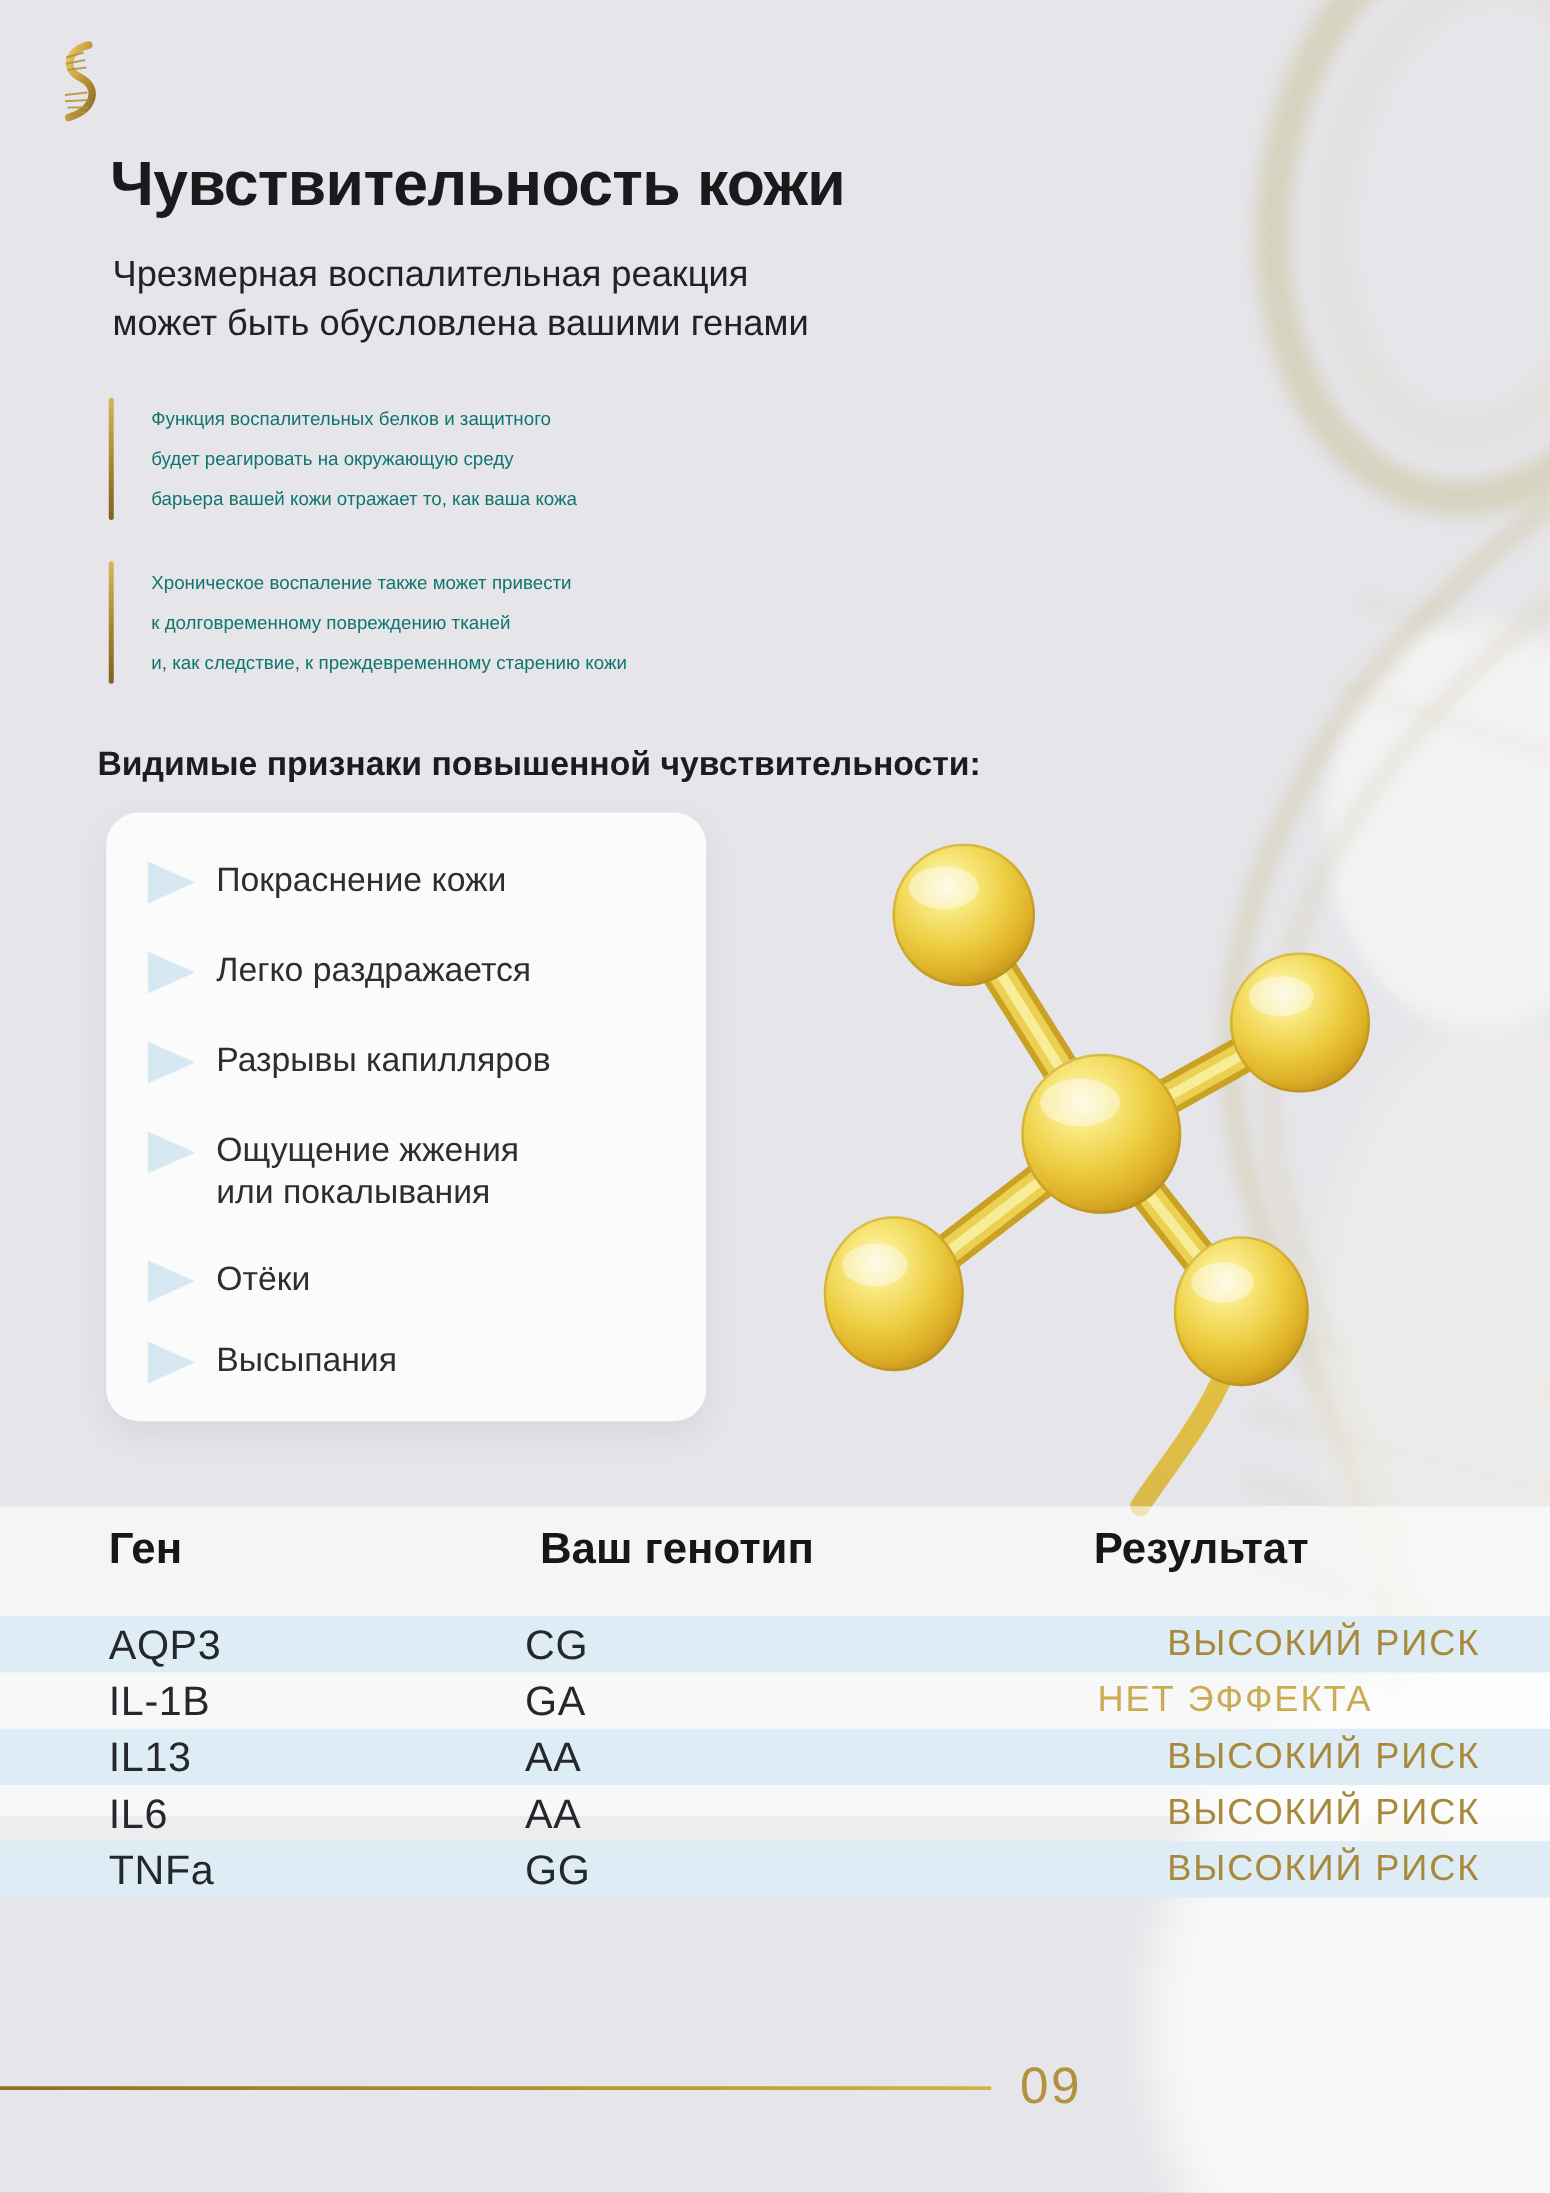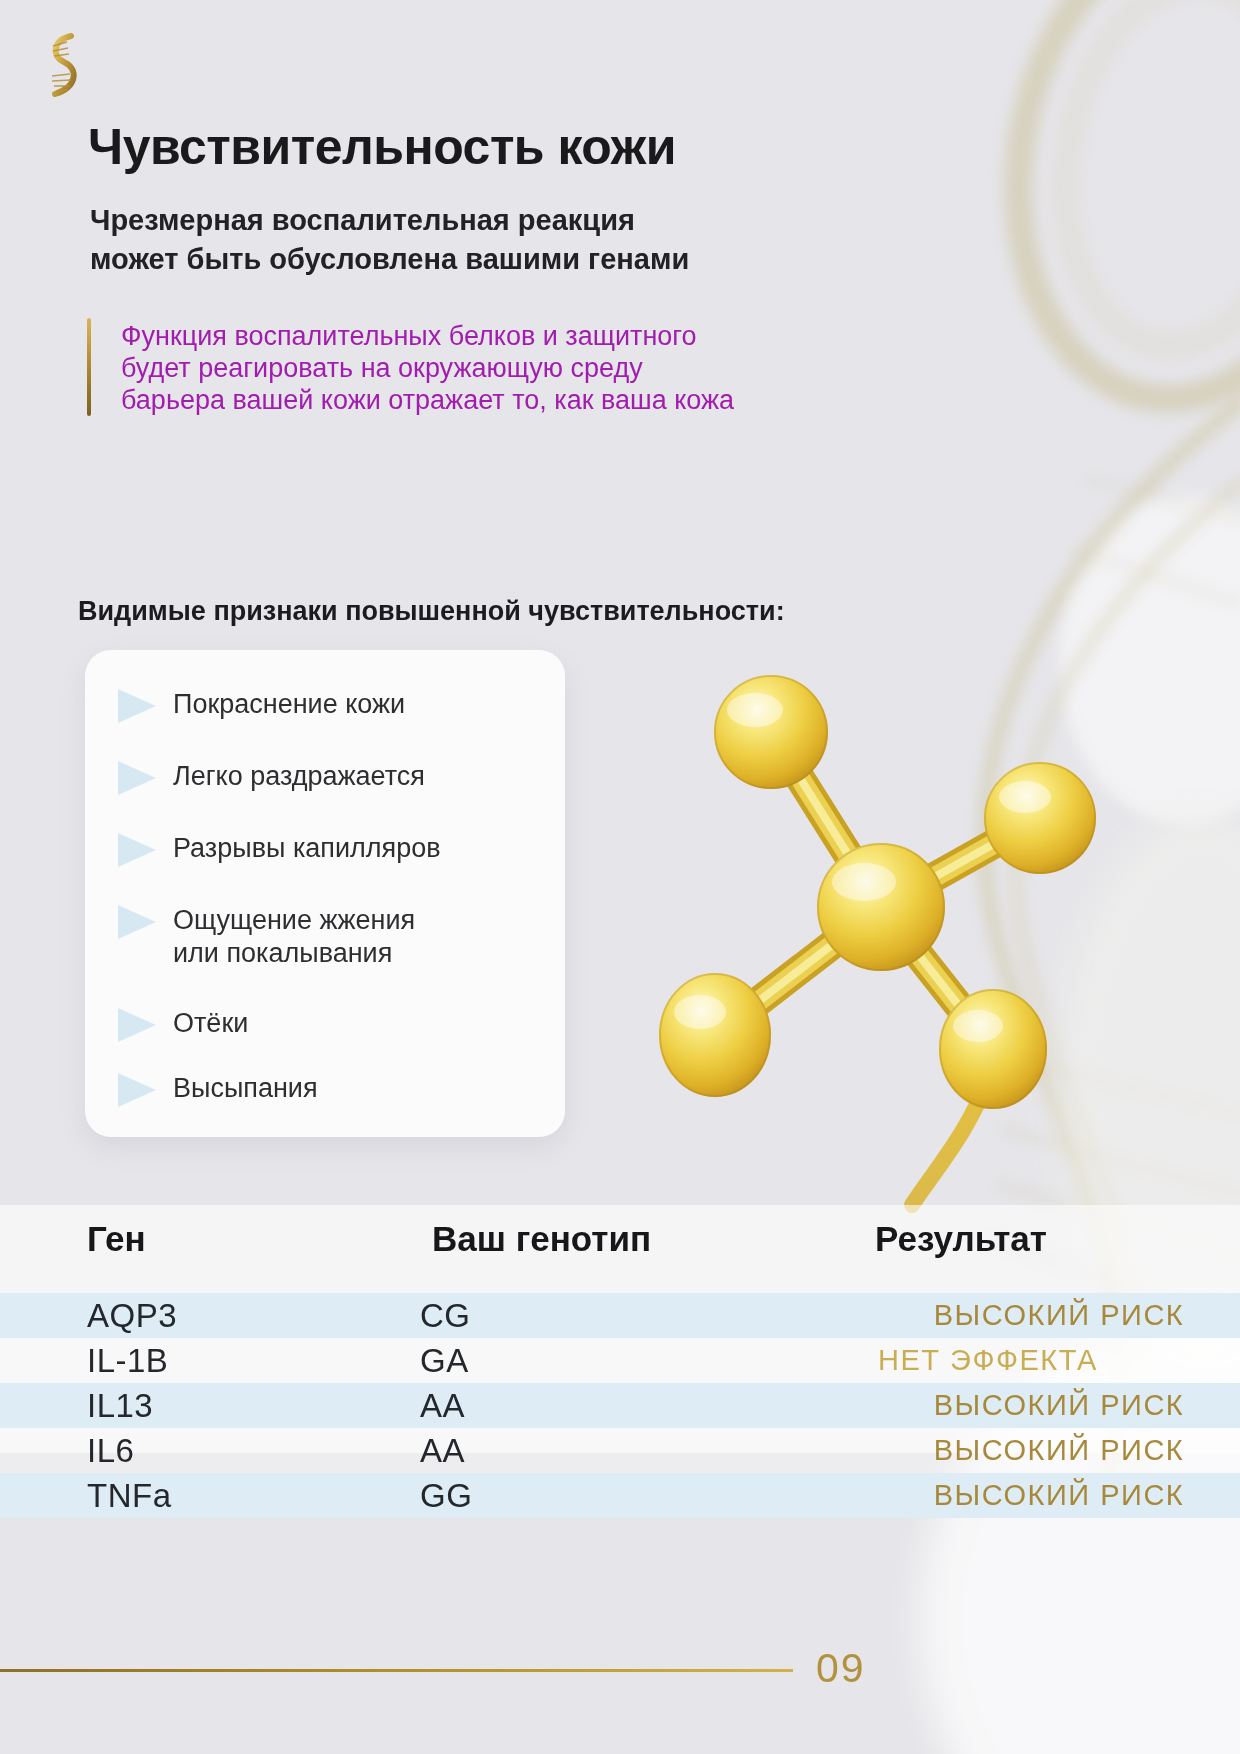--- a/index.html
+++ b/index.html
@@ -9,29 +9,29 @@
     font-family:"Liberation Sans","DejaVu Sans",sans-serif;color:var(--text-dark,#1d1d20);
   }
   .dna-bg{position:absolute;inset:0;width:1240px;height:1754px;pointer-events:none;}
   .logo{position:absolute;left:40px;top:30px;width:44px;height:70px;}
   .page-title{
     position:absolute;left:88px;top:118px;margin:0;
     font-size:50px;font-weight:800;letter-spacing:-.5px;color:#1a1a1d;
   }
   .page-subtitle{
     position:absolute;left:90px;top:201px;
-    font-size:29px;font-weight:700;line-height:39px;color:#222226;
+    font-size:29px;font-weight:400;line-height:39px;color:#222226;
   }
   .intro{position:absolute;left:87px;top:318px;width:680px;}
   .intro-par{display:flex;margin-bottom:33px;}
   .gold-bar{
     flex:0 0 4px;width:4px;border-radius:2px;margin-right:30px;
     background:linear-gradient(180deg,#d9b558 0%,#a8842f 55%,#7d6122 100%);
   }
-  .intro-text{font-size:27px;line-height:32px;color:#a21caf;padding-top:2px;}
+  .intro-text{font-size:15px;line-height:32px;color:#0f766e;padding-top:2px;}
   .signs-heading{
     position:absolute;left:78px;top:596px;margin:0;
     font-size:27px;font-weight:700;color:#1c1c1f;
   }
   .signs-card{
     position:absolute;left:85px;top:650px;width:480px;height:487px;
     background:var(--card-bg,#fbfbfc);border-radius:26px;
     box-shadow:0 10px 26px rgba(110,110,135,.12);
   }
   .signs-list{list-style:none;margin:0;padding:38px 0 0 33px;}
@@ -133,20 +133,28 @@
 
   <div class="intro">
       <div class="intro-par">
         <span class="gold-bar"></span>
         <div class="intro-text">
           <div>Функция воспалительных белков и защитного</div>
           <div>будет реагировать на окружающую среду</div>
           <div>барьера вашей кожи отражает то, как ваша кожа</div>
         </div>
       </div>
+      <div class="intro-par">
+        <span class="gold-bar"></span>
+        <div class="intro-text">
+          <div>Хроническое воспаление также может привести</div>
+          <div>к долговременному повреждению тканей</div>
+          <div>и, как следствие, к преждевременному старению кожи</div>
+        </div>
+      </div>
     </div>
 
   <h2 class="signs-heading">Видимые признаки повышенной чувствительности:</h2>
 
   <div class="signs-card">
     <ul class="signs-list">
         <li class="sign-item">
           <span class="tri"></span>
           <div class="sign-text">
             <div>Покраснение кожи</div>

